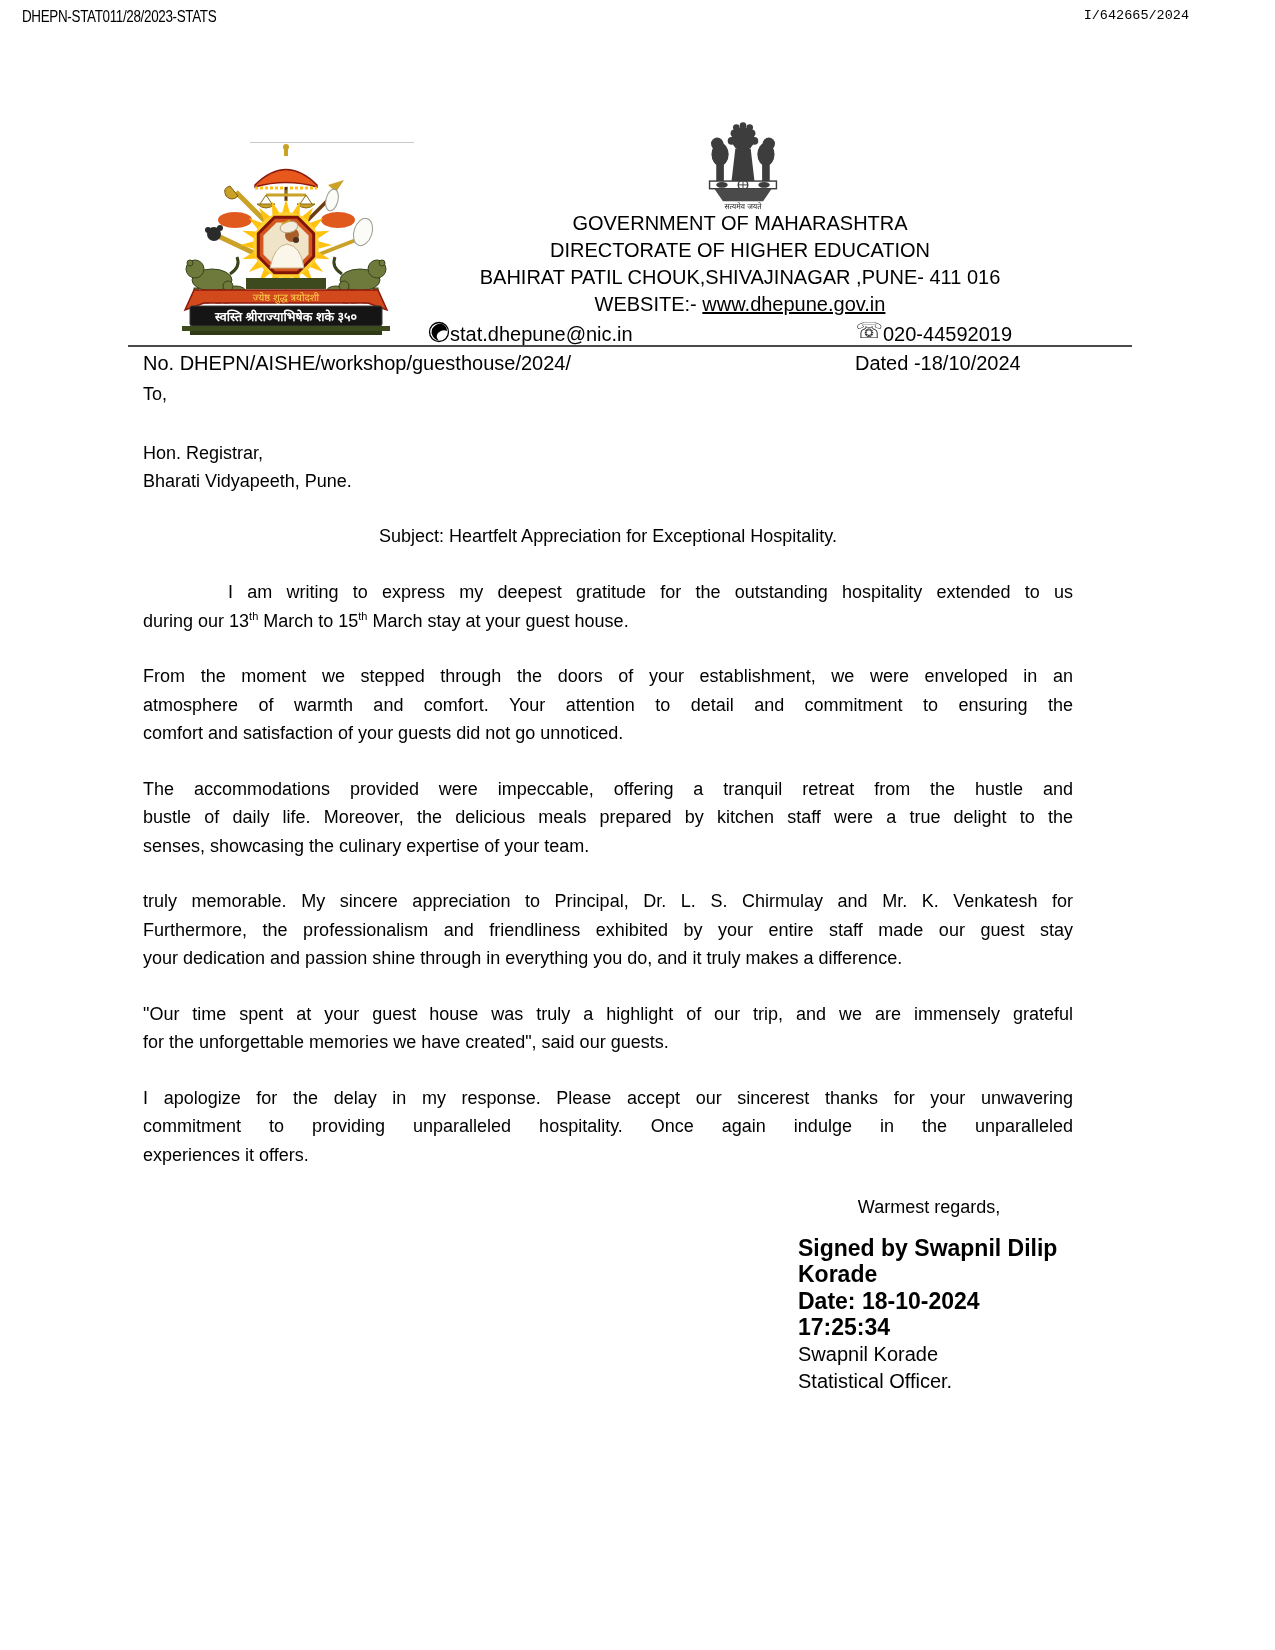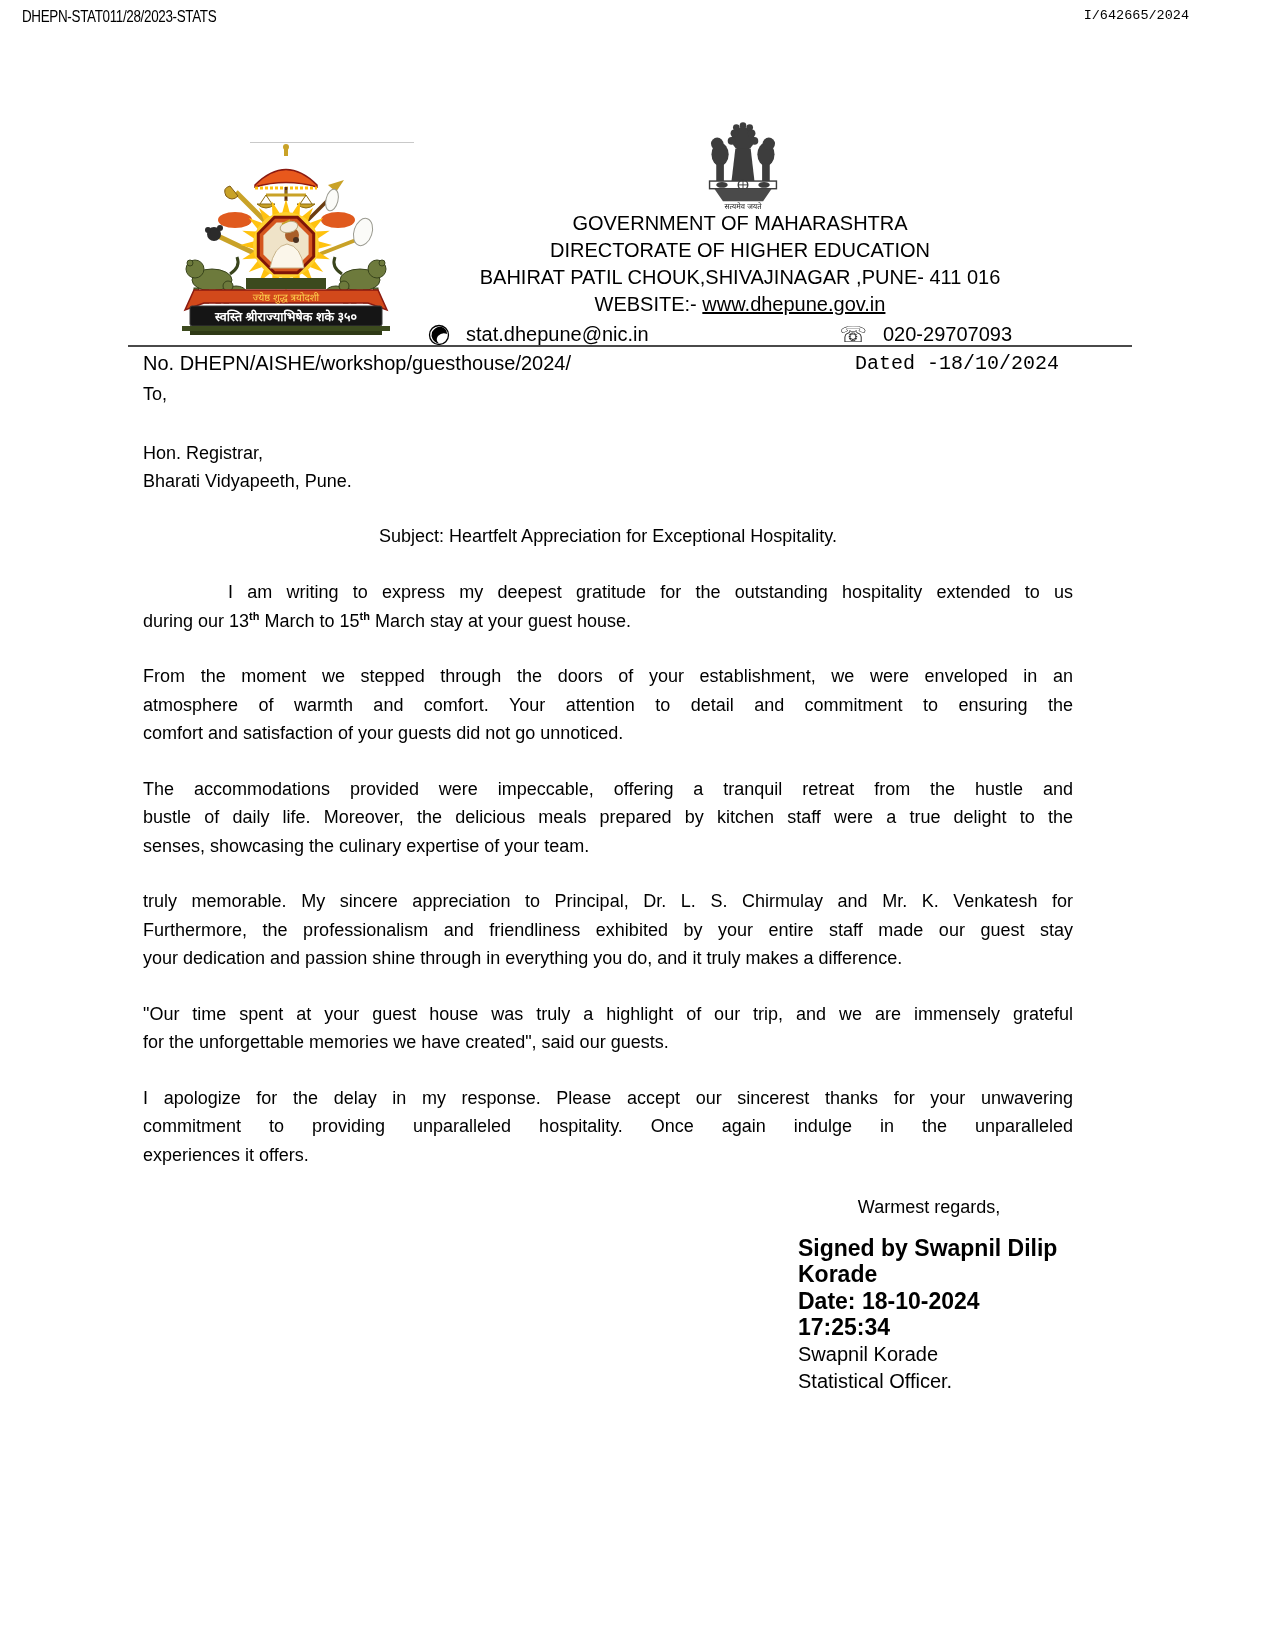--- a/index.html
+++ b/index.html
@@ -14,38 +14,38 @@
 
   
   .state-emblem{position:absolute;left:160px;top:140px;width:252px;height:195px;}
   .scan-line{position:absolute;left:250px;top:142px;width:164px;border-top:1.5px solid #c9c9c9;}
   .natl-emblem{position:absolute;left:700px;top:110px;width:86px;height:102px;}
   .lh-text{position:absolute;left:420px;top:210px;width:640px;text-align:center;
            font-size:20px;line-height:27px;}
   .lh-text .url{text-decoration:underline;}
   .contact-row{display:flex;justify-content:space-between;align-items:center;
                padding:3px 48px 0 8px;font-size:20px;}
-  .contact-item{display:flex;align-items:center;gap:16px;}
+  .contact-item{display:flex;gap:0;}
   .phone-glyph{font-size:22px;line-height:20px;}
 
   .rule{position:absolute;left:128px;top:345px;width:1004px;border-top:2.5px solid #4a4a4a;}
 
   .ref-line{position:absolute;left:143px;top:352px;width:930px;font-size:20px;}
-  .ref-dated{position:absolute;left:712px;top:0;font-family:Liberation Mono, monospace;}
+  .ref-dated{position:absolute;left:712px;top:0;}
 
   
   .letter{position:absolute;left:143px;top:380px;width:930px;font-size:18px;line-height:28.5px;}
   .addr{margin-top:30px;}
   .subject{margin-top:26px;text-align:center;}
   .para{margin-top:27px;}
   .para-first{margin-top:28px;}
   .ln{text-align:justify;text-align-last:justify;}
   .ln-last{text-align:left;}
   .indent{padding-left:85px;}
-  sup{font-size:11px;line-height:0;font-weight:bold;}
+  sup{font-size:11px;line-height:0;}
 
   .regards{margin-top:24px;margin-left:642px;text-align:center;}
   .sigblock{margin-top:13px;margin-left:655px;font-weight:bold;font-size:23px;line-height:26.5px;}
   .signame{margin-left:655px;font-size:20px;line-height:27px;}
 </style>
 </head>
 <body>
 
 <div id="page">
 
@@ -205,21 +205,21 @@
     <div class="contact-row">
       <span class="contact-item">
         <svg width="22" height="22" viewBox="0 0 22 22">
           <circle cx="11" cy="11" r="9.5" fill="#ffffff" stroke="#000000" stroke-width="1.3"></circle>
           <path d="M4,8 Q8,2 14,3 Q19,5 19,10 Q14,8 10,12 Q7,16 11,19.5 Q5,18.5 3.5,12 Z" fill="#000000"></path>
         </svg>
         <span>stat.dhepune@nic.in</span>
       </span>
       <span class="contact-item">
         <span class="phone-glyph">☏</span>
-        <span>020-29707093</span>
+        <span>020-44592019</span>
       </span>
     </div>
   </div>
 
   <div class="rule"></div>
 
   <div class="ref-line">
     <span>No. DHEPN/AISHE/workshop/guesthouse/2024/</span>
     <span class="ref-dated">Dated -18/10/2024</span>
   </div>

